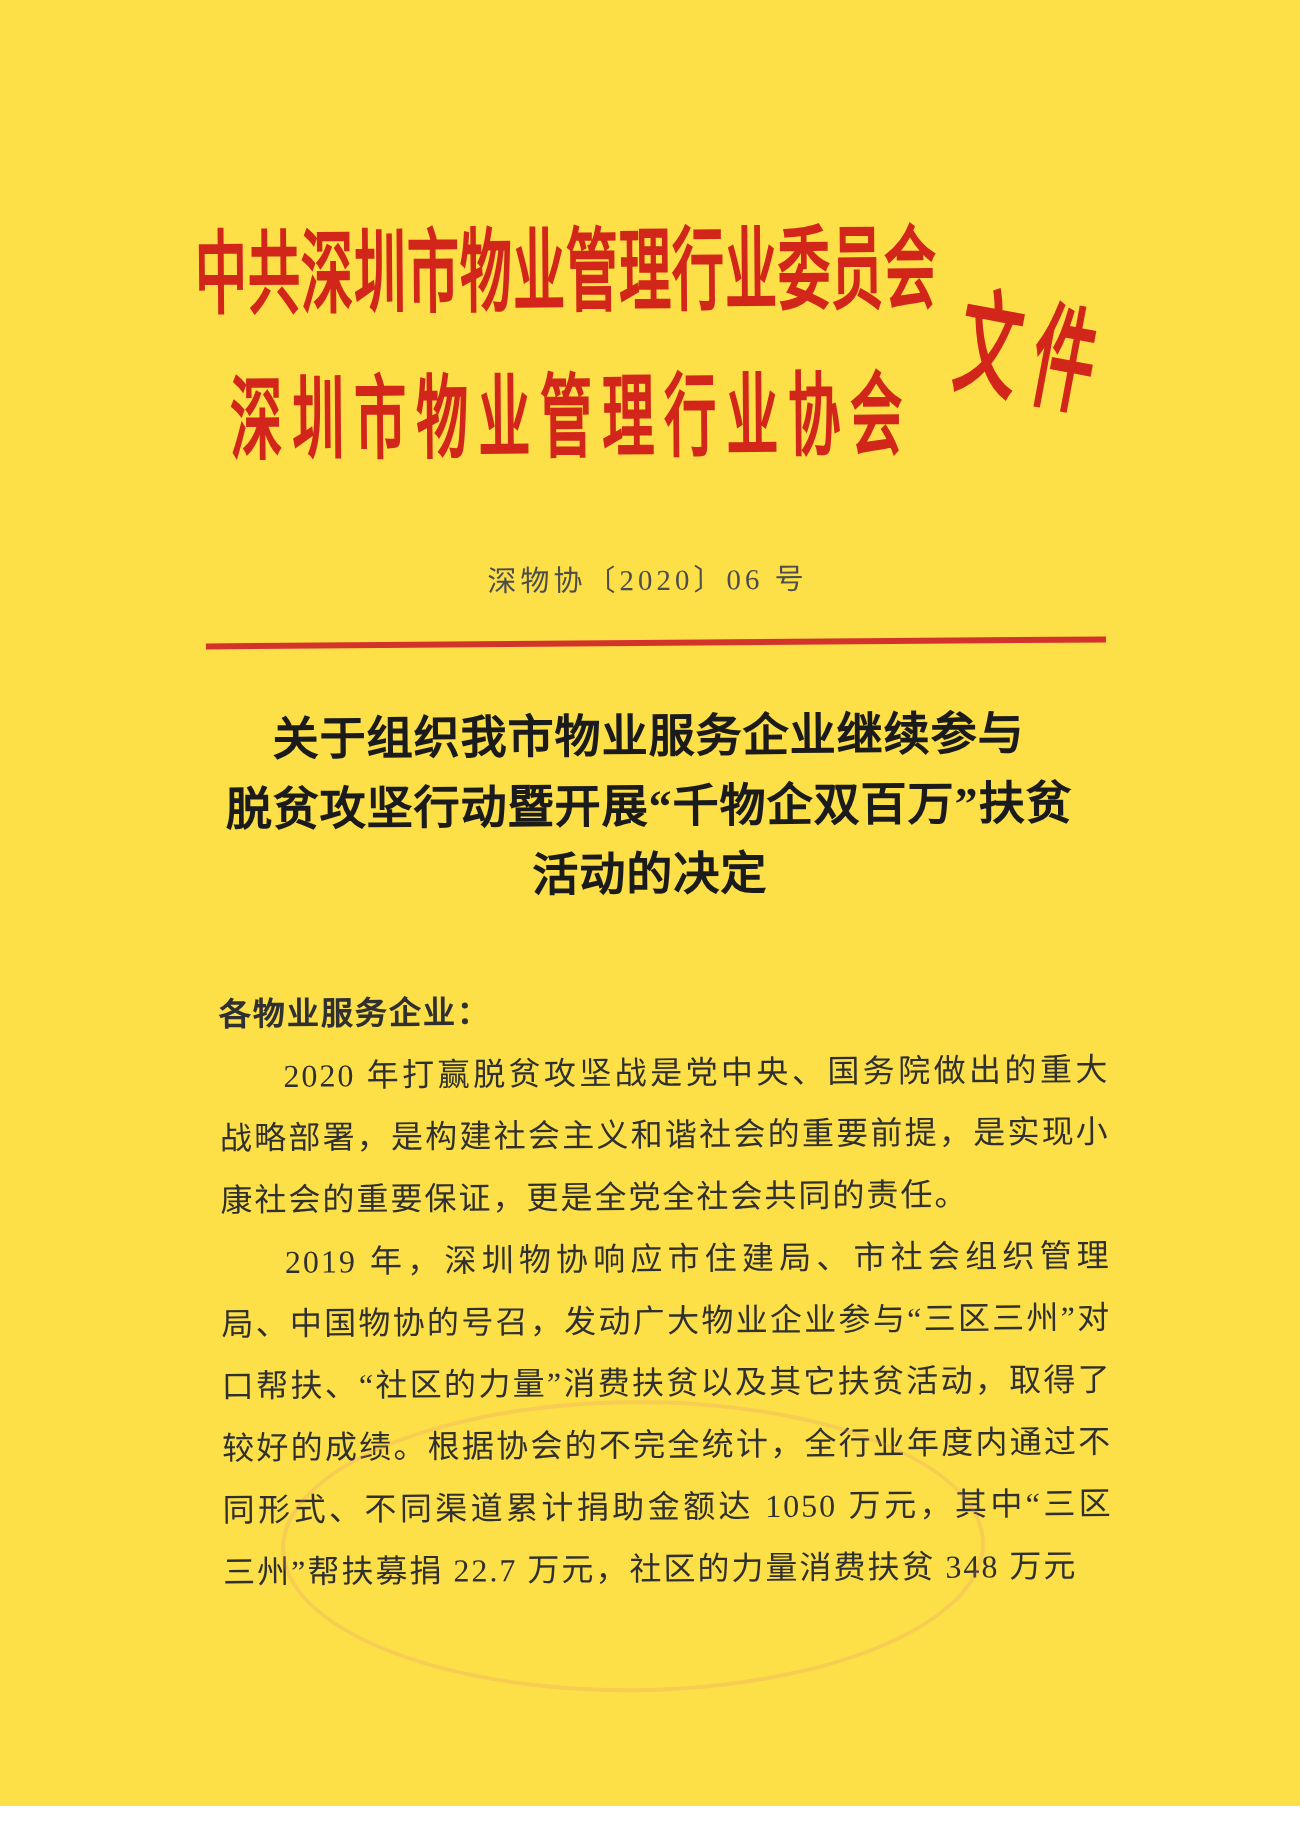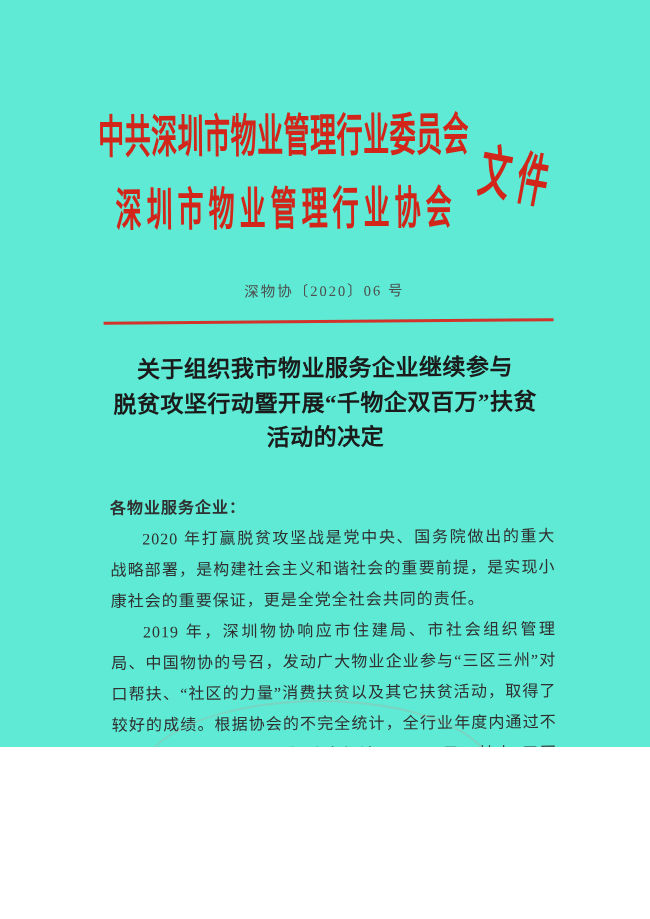--- a/index.html
+++ b/index.html
@@ -3,22 +3,22 @@
 <meta charset="utf-8">
 <style>
   html, body {
     margin: 0;
     padding: 0;
     background: #ffffff;
   }
   .page {
     position: relative;
     width: 650px;
-    height: 747px;
-    background: #5eead4;
+    height: 903px;
+    background: #fde047;
     overflow: hidden;
     font-family: "Liberation Serif", "DejaVu Serif", serif;
   }
   
   .tilt {
     position: absolute;
     inset: 0;
     transform: rotate(-0.45deg);
     transform-origin: 50% 50%;
   }

